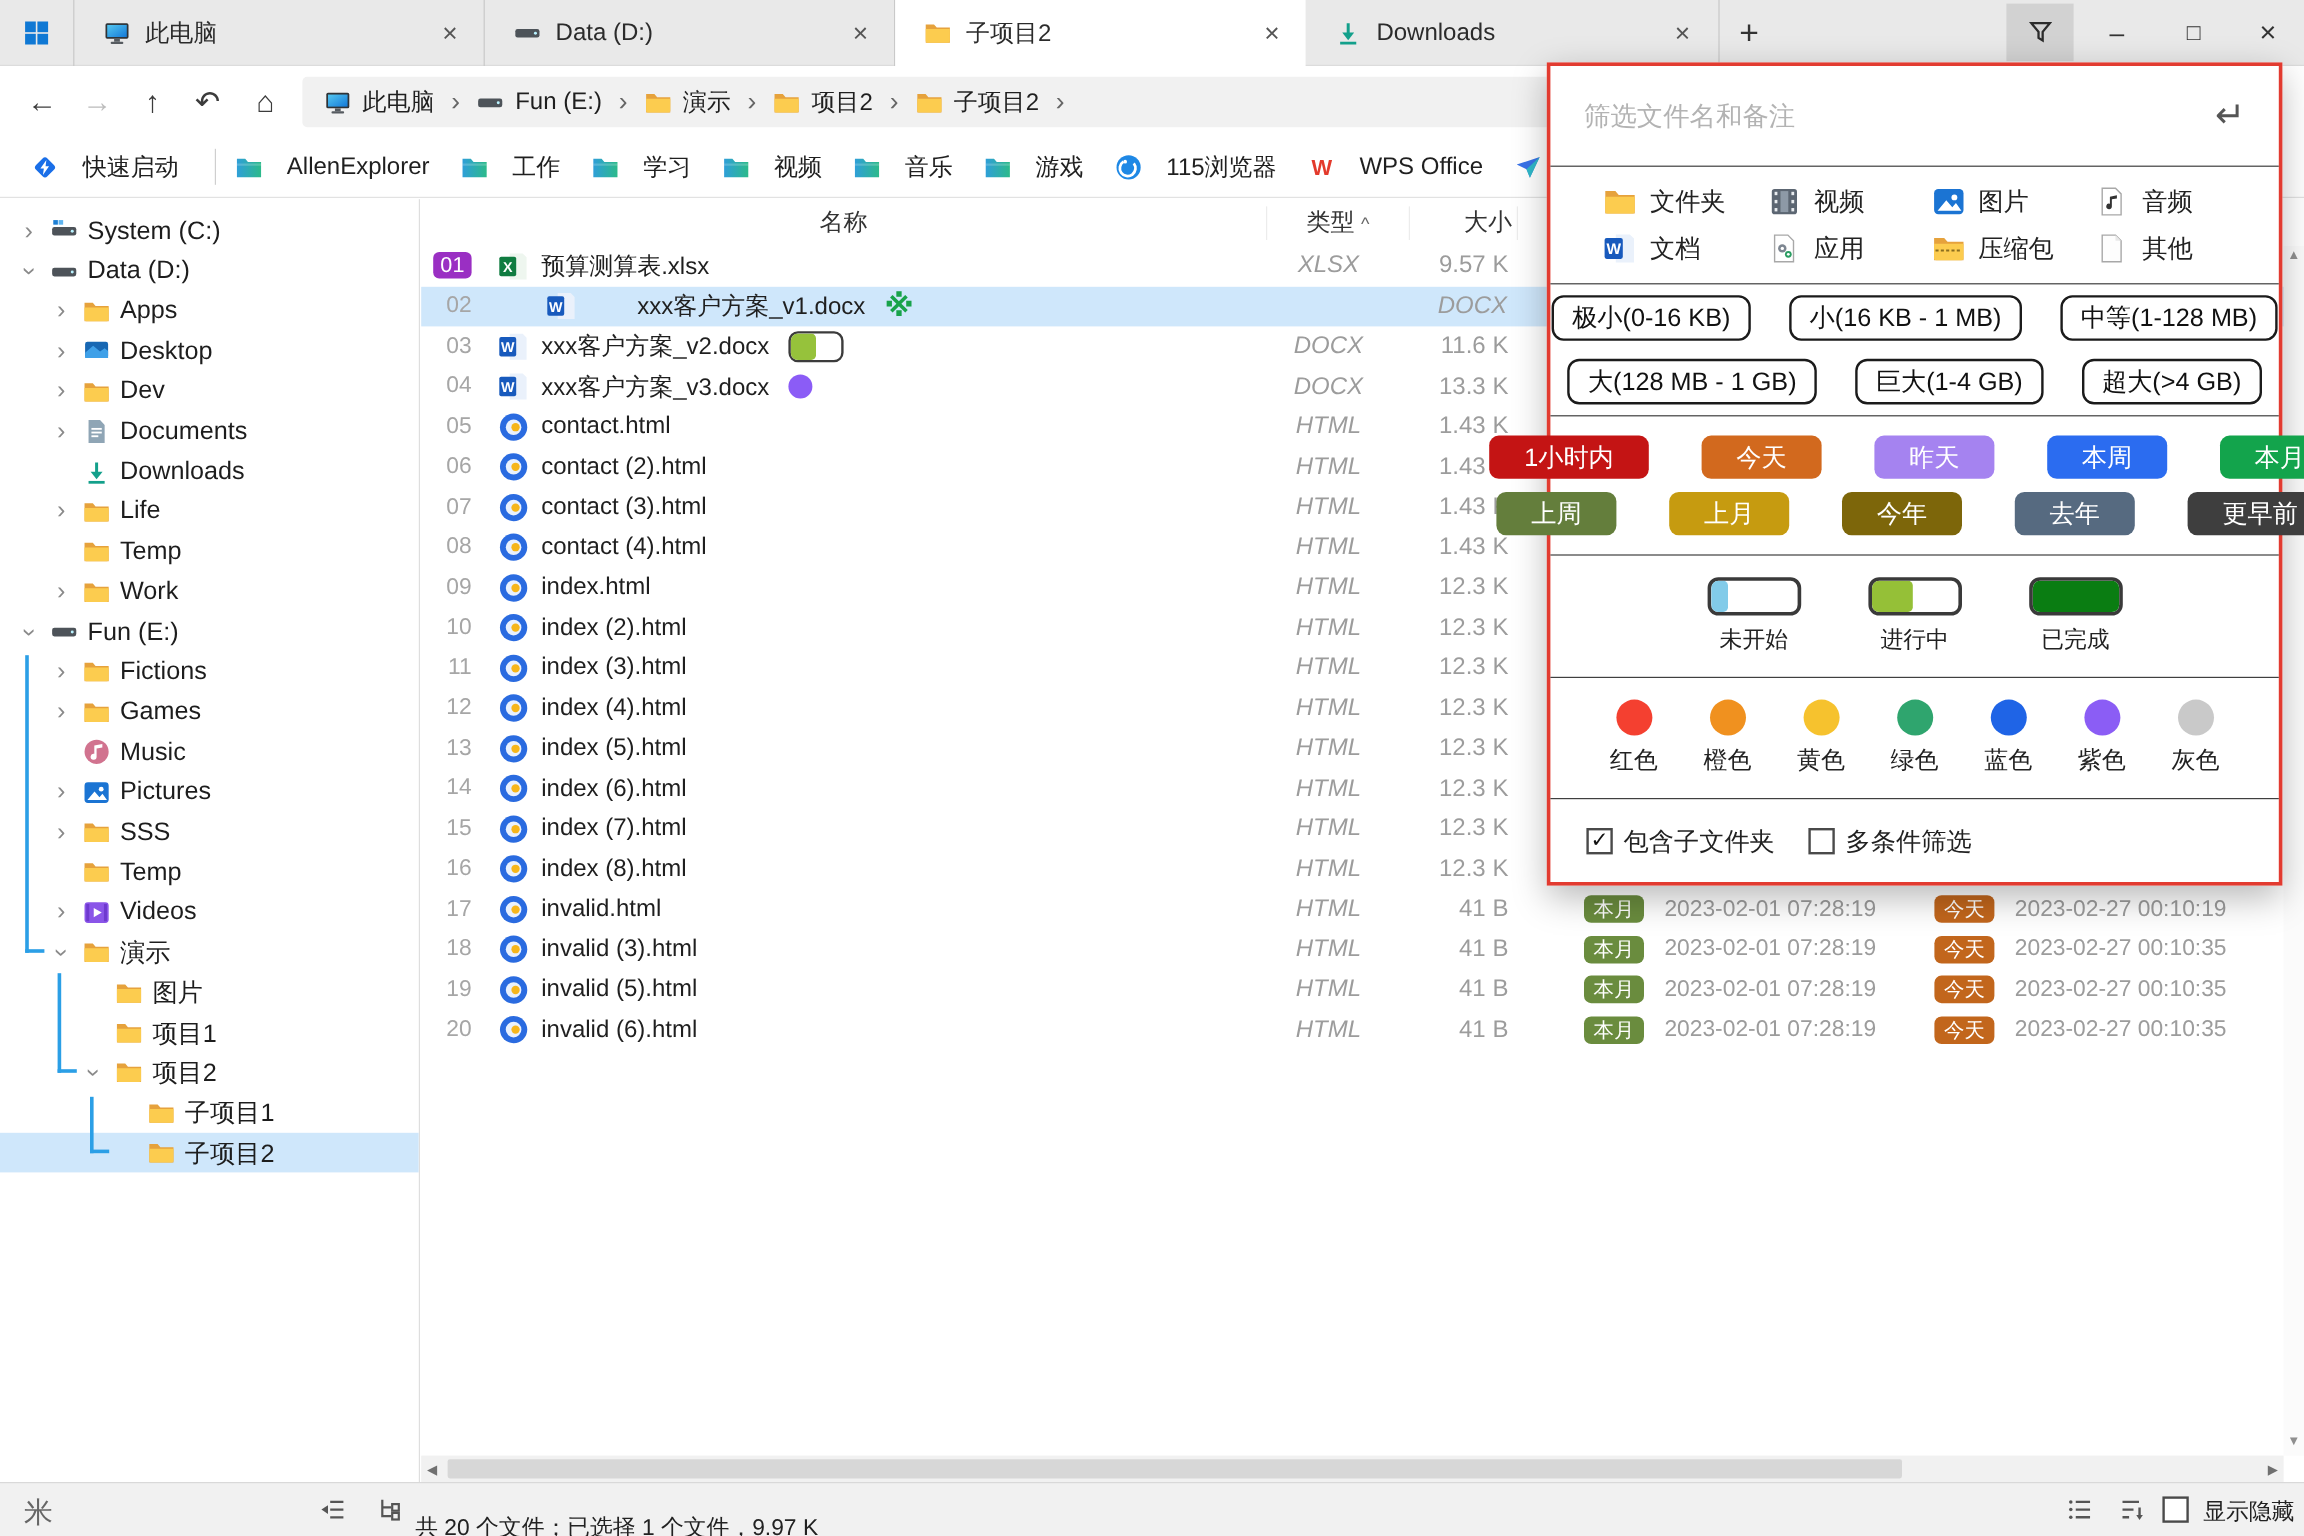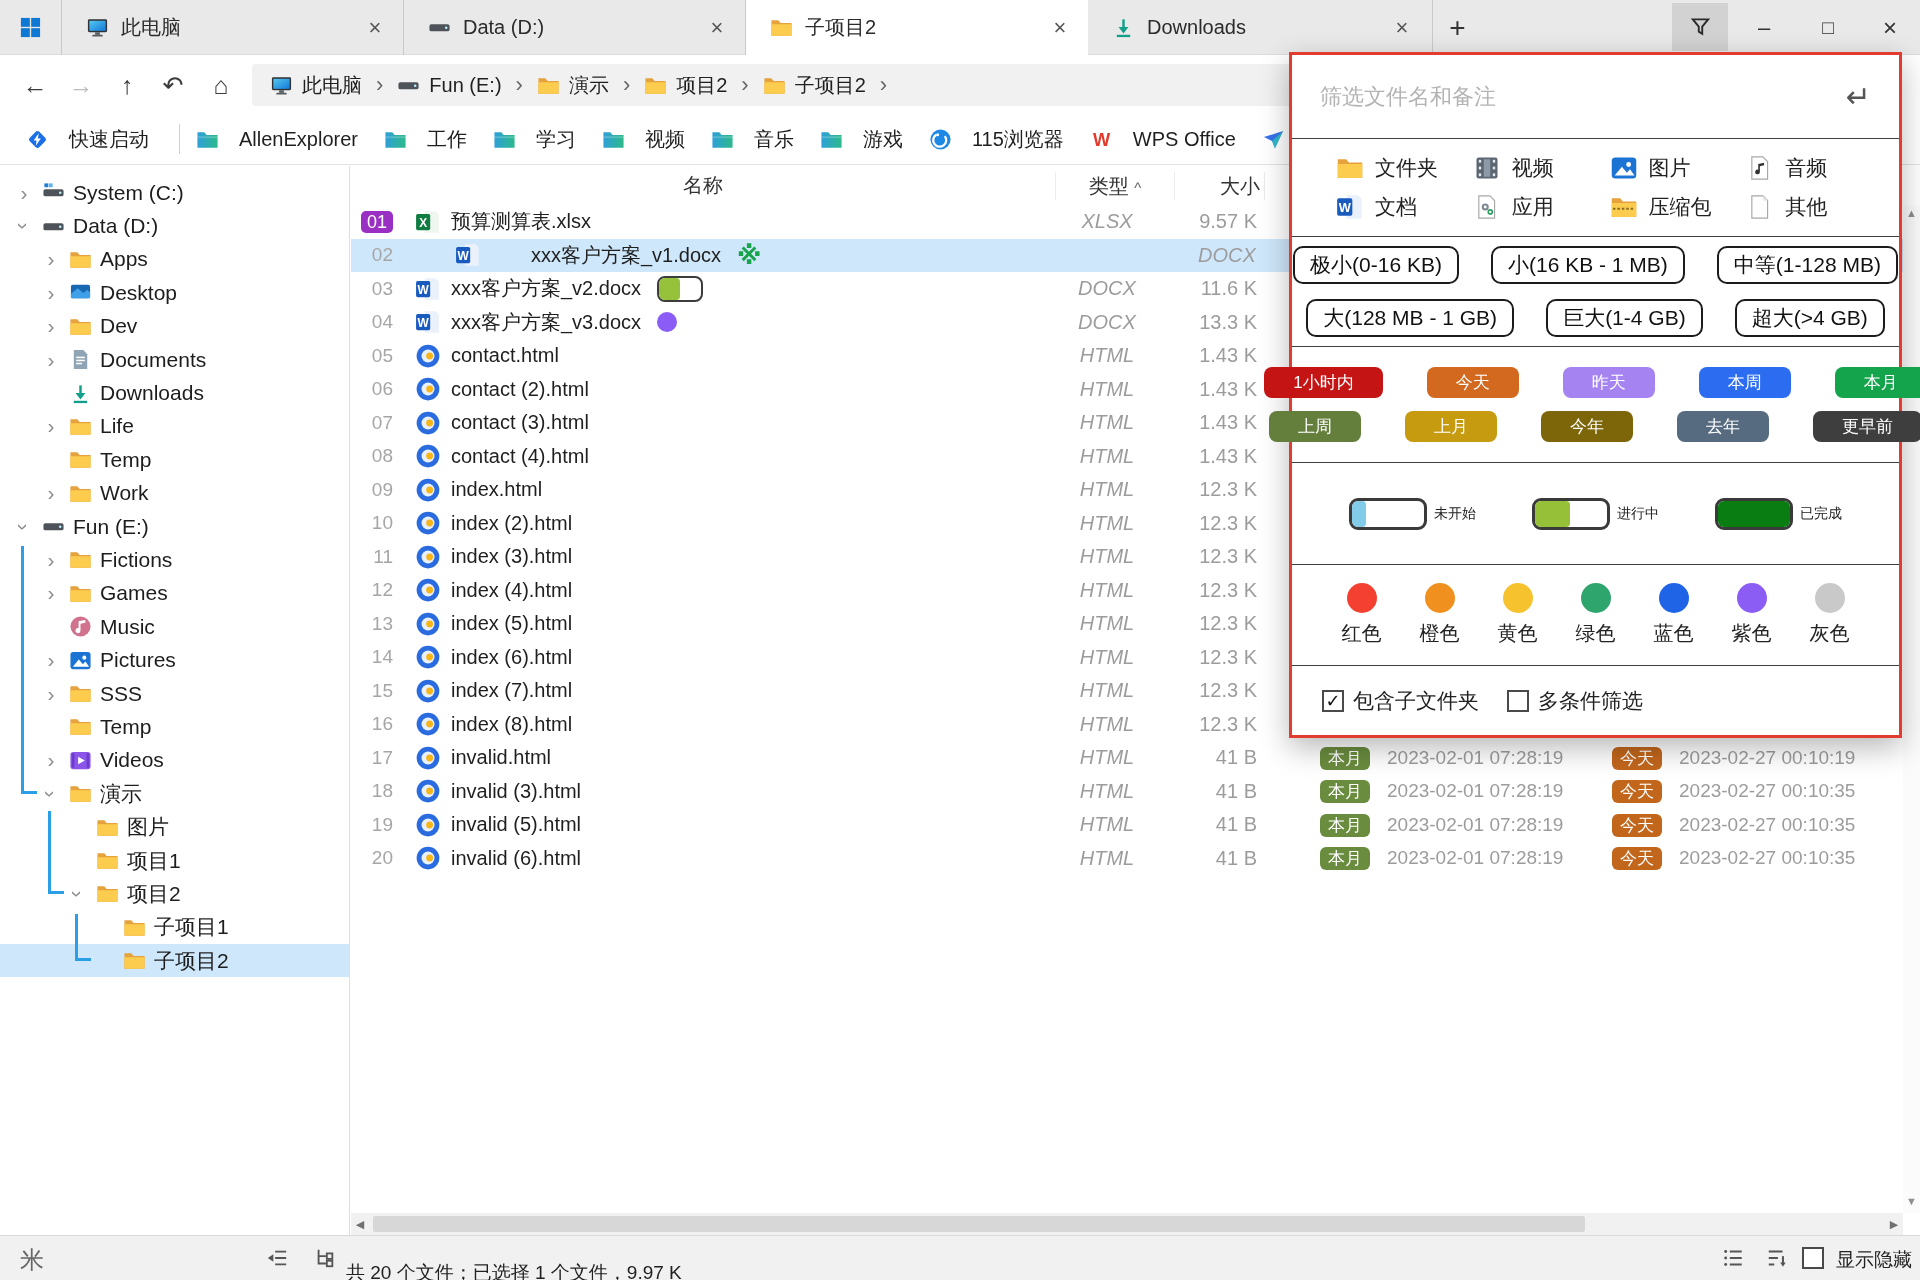--- a/index.html
+++ b/index.html
@@ -106,25 +106,25 @@
   .p-search input::placeholder { color:#b3b3b3; }
   .i-enter::after { content:"↵"; } .i-enter { font-size:30px; color:#555; }
   .p-types { height:98px; display:grid; grid-template-columns:repeat(4,1fr); align-content:space-evenly; padding:4px 30px; }
   .ptype { display:flex; align-items:center; gap:11px; font-size:21px; padding-left:14px; }
   .ptype .ic { width:28px; height:28px; flex:0 0 28px; }
   .p-sizes { height:110px; display:flex; flex-direction:column; justify-content:space-evenly; align-items:center; padding:6px 0;gap:12px; }
   .szrow { display:flex; gap:32px; }
   .szbtn { border:2px solid #1b1b1b; border-radius:10px; background:#fff; padding:3px 15px; font-size:21px; color:#111; white-space:nowrap; }
   .p-times { height:116px; display:flex; flex-direction:column; justify-content:space-evenly; align-items:center; padding:6px 0; }
   .tmrow { display:flex; gap:44px; }
-  .tmbtn { border-radius:8px; color:#fff; padding:4px 29px; font-size:17px; white-space:nowrap; }
+  .tmbtn { border-radius:8px; color:#fff; padding:4px 29px; font-size:21px; white-space:nowrap; }
   .tm1{background:#c41414;} .tm2{background:#d2691e;} .tm3{background:#a583f0;} .tm4{background:#2b6cf0;} .tm5{background:#13a44c;}
   .tm6{background:#647e3c;} .tm7{background:#c69b10;} .tm8{background:#7d660a;} .tm9{background:#566a80;} .tm10{background:#3e3e3e;}
   .p-status { height:102px; display:flex; justify-content:center; gap:56px; align-items:center; }
-  .stat { display:flex; align-items:center; gap:7px; font-size:14px; }
+  .stat { display:flex; flex-direction:column; align-items:center; gap:7px; font-size:19px; }
   .spill { width:78px; height:32px; border:3px solid #3a3a3a; border-radius:9px; background:#fff; overflow:hidden; }
   .spill i { display:block; height:100%; border-radius:4px; }
   .sp1 i { width:20%; background:#82cbe9; } .sp2 i { width:48%; background:#95c037; } .sp3 i { width:100%; background:#0a7d12; }
   .p-colors { height:101px; display:flex; justify-content:center; gap:38px; align-items:center; }
   .colr { display:flex; flex-direction:column; align-items:center; gap:7px; font-size:20px; }
   .cdot { width:30px; height:30px; border-radius:50%; }
   .cd1{background:#f44030;} .cd2{background:#f0911f;} .cd3{background:#f6c22e;} .cd4{background:#2fa56e;} .cd5{background:#1f64e6;} .cd6{background:#8b5df5;} .cd7{background:#c9c9c9;}
   .p-checks { flex:1; display:flex; align-items:center; padding-left:30px; gap:28px; font-size:21px; }
   .cklbl { display:flex; align-items:center; gap:9px; }
 

